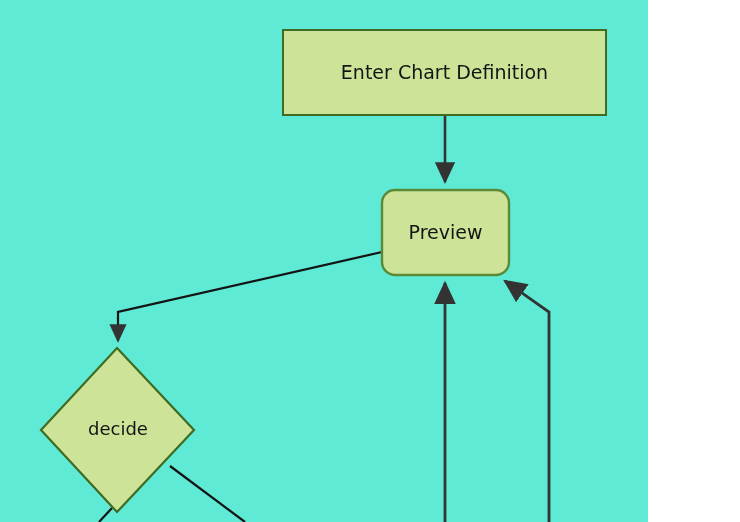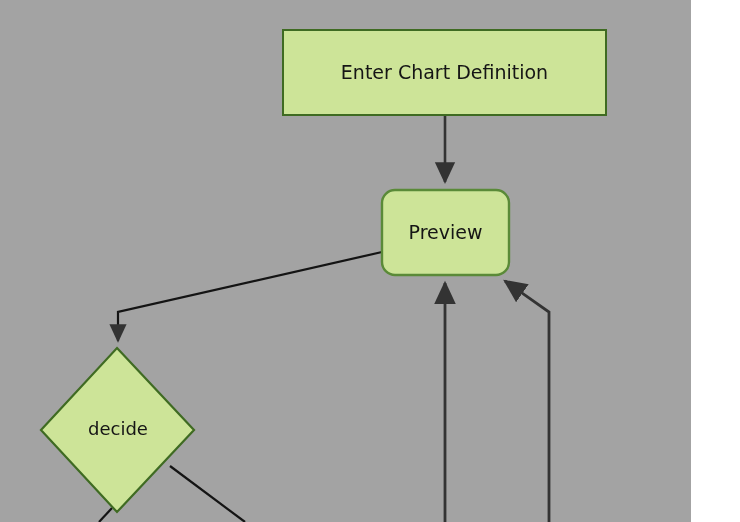--- a/index.html
+++ b/index.html
@@ -4,24 +4,23 @@
 <style>
   html, body {
     margin: 0;
     padding: 0;
     background: #ffffff;
   }
   #canvas {
     position: relative;
     width: 648px;
     height: 522px;
-    background: #a3a3a3;
+    background: #5eead4;
     overflow: hidden;
     font-family: "DejaVu Sans", sans-serif;
-    padding-left: 43px;
   }
   svg.flow {
     position: absolute;
     top: 0;
     left: 0;
     width: 740px;
     height: 522px;
   }
   .node-label {
     font-family: "DejaVu Sans", sans-serif;

